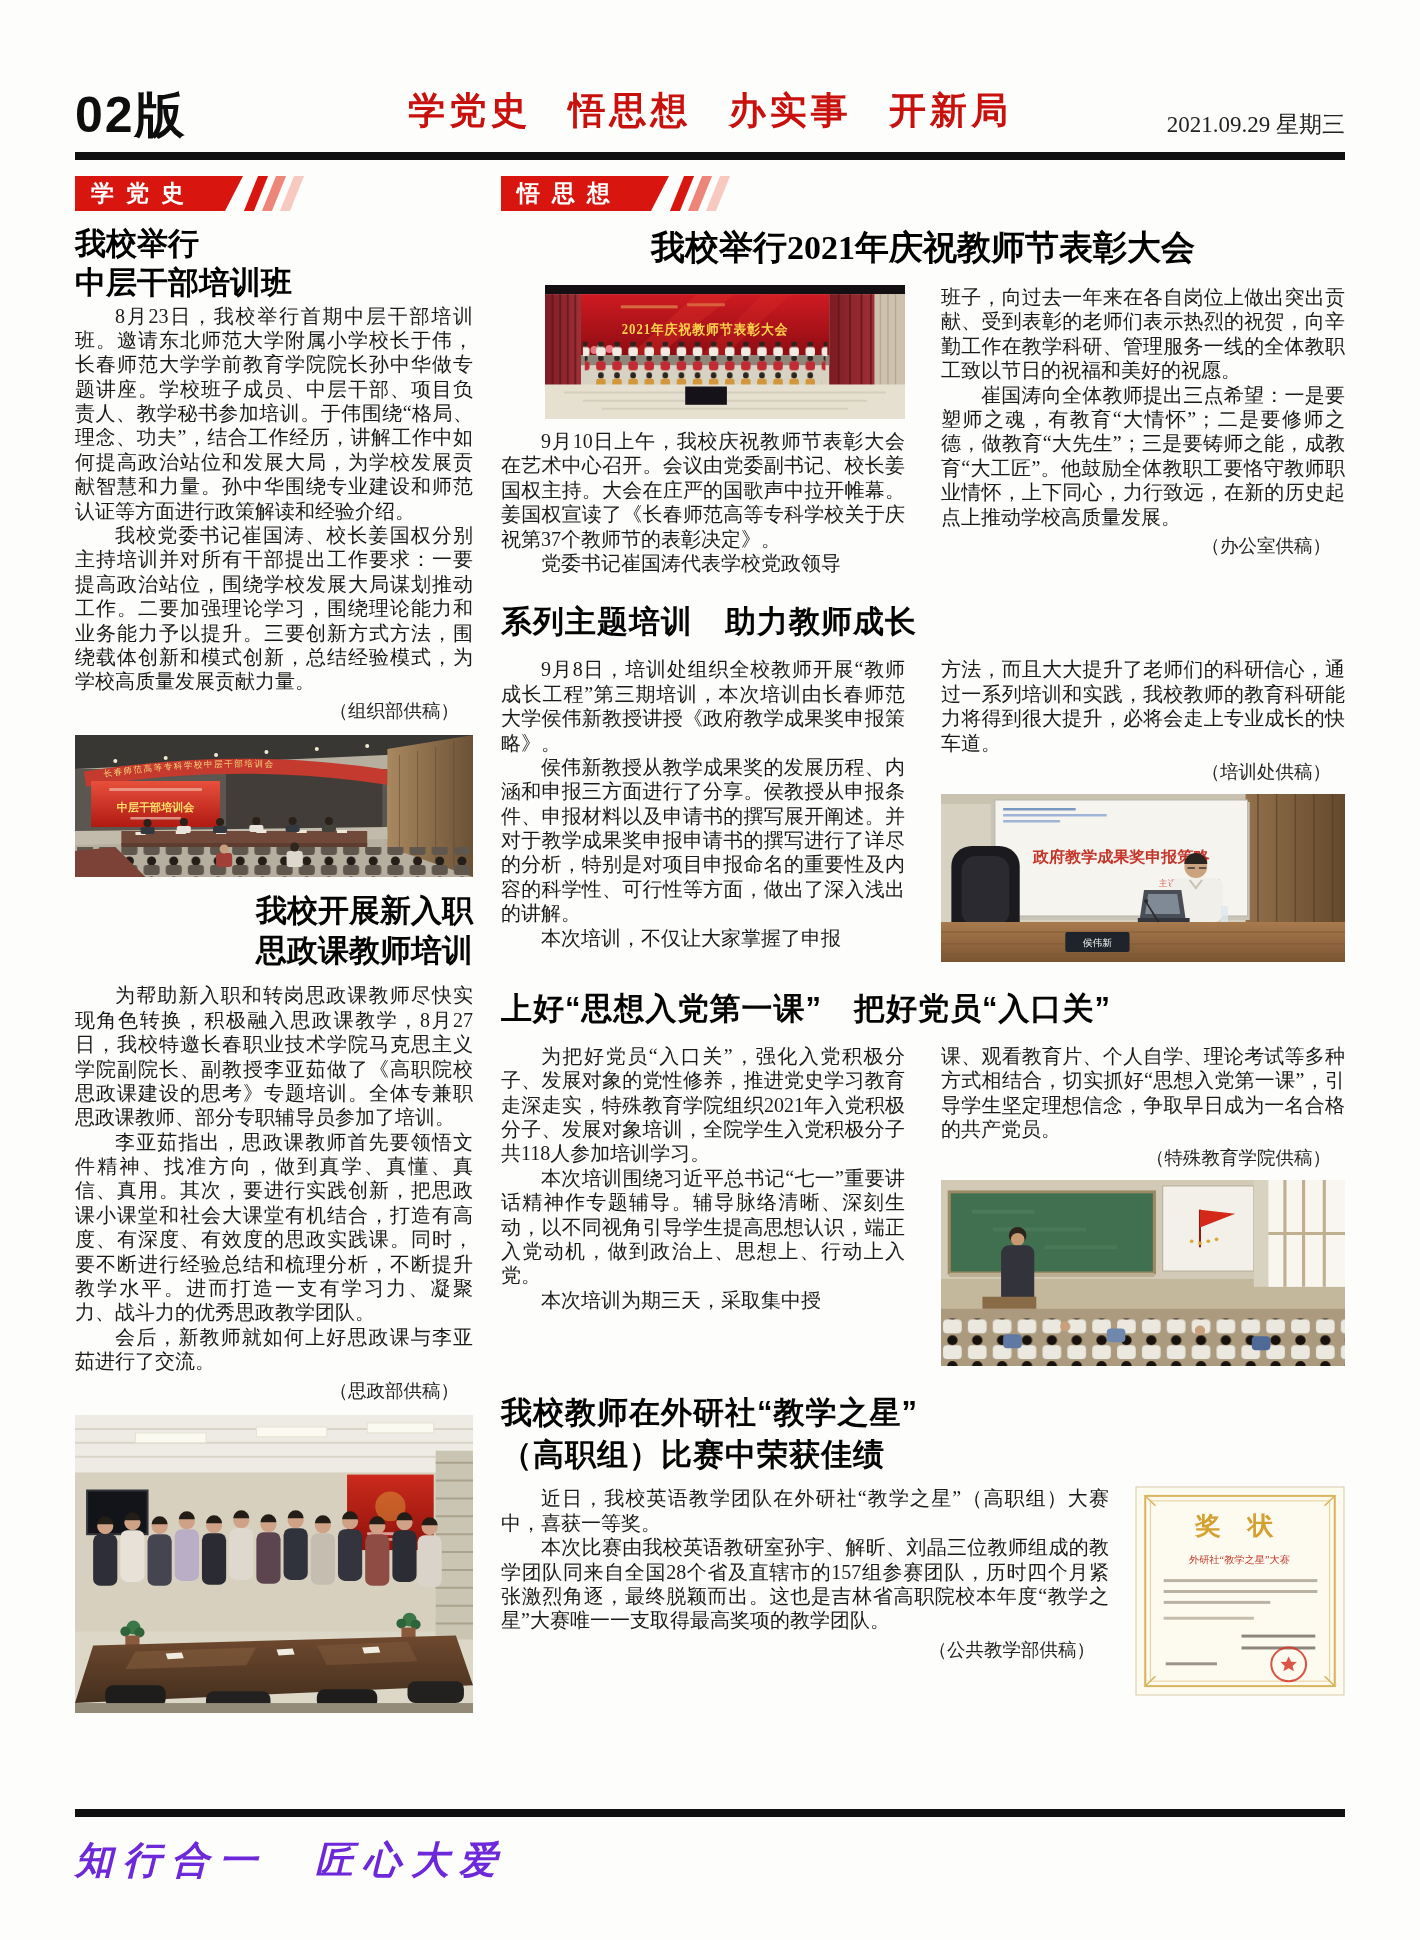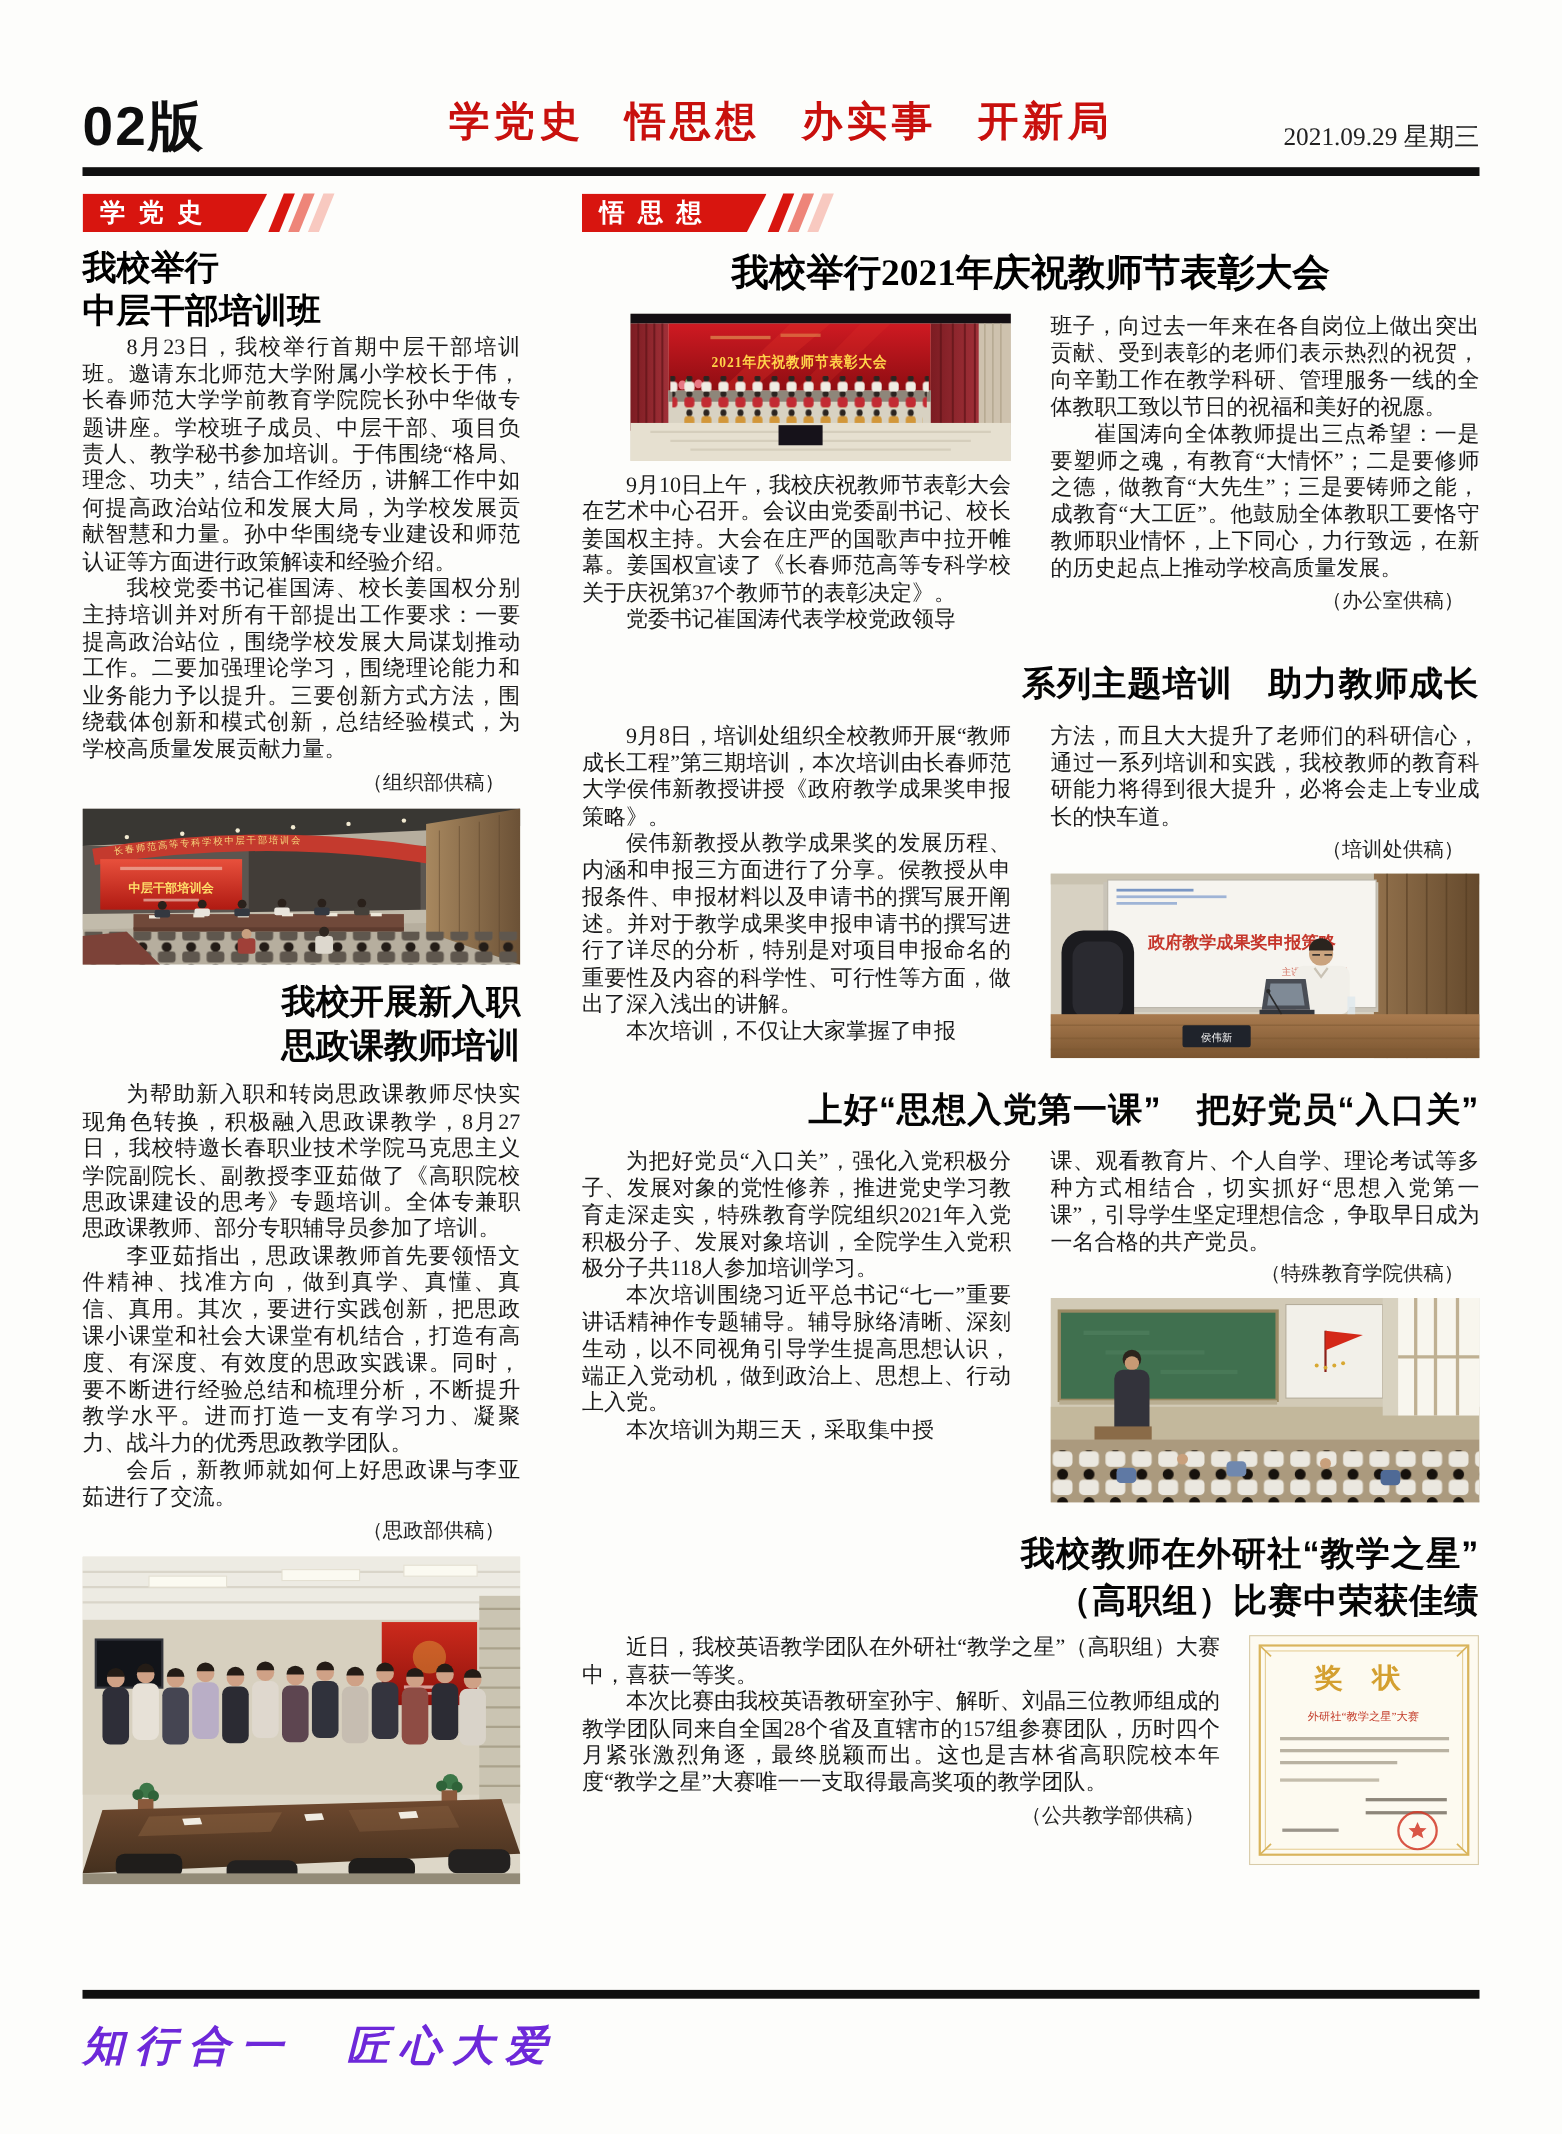--- a/index.html
+++ b/index.html
@@ -9,41 +9,41 @@
           font-family:"Liberation Serif","DejaVu Serif",serif; color:#191919; }
   
   .masthead { margin-top:78px; display:flex; align-items:flex-end; position:relative; height:62px;justify-content:flex-end; }
   .edition { font-family:"Liberation Sans","DejaVu Sans",sans-serif; font-size:50px; font-weight:600; letter-spacing:2px; color:#0e0e0e; line-height:1; }
   .slogan { position:absolute; left:50%; bottom:4px; transform:translateX(-50%);
             font-size:37px; font-weight:bold; color:#c8100d;
             letter-spacing:4px; word-spacing:24px; white-space:nowrap; }
   .dateline { margin-left:auto; font-size:23px; color:#222; line-height:1; padding-bottom:4px; }
   .thick-rule { height:8px; background:#101010; margin-top:12px; }
   
-  .main { display:flex; gap:56px; margin-top:16px; }
+  .main { display:flex; gap:28px; margin-top:16px; }
   .col-left { width:398px; flex:none; }
   .col-right { flex:1; min-width:0; }
   
   .banner { display:flex; align-items:stretch; height:35px; margin-bottom:14px; }
   .banner-box { background:#d8150f; color:#fff; display:flex; align-items:center;
       font-family:"Liberation Sans","DejaVu Sans",sans-serif; font-weight:bold; font-size:23px;
       letter-spacing:12px; padding:0 4px 0 16px; width:168px;
       clip-path:polygon(0 0,100% 0,calc(100% - 18px) 100%,0 100%); }
   .stripe { width:10px; margin-left:8px; transform:skewX(-22deg); }
   .s1 { background:#d8150f; } .s2 { background:#ee8579; } .s3 { background:#f8c9c0; }
   
   p.body { font-size:20px; line-height:1.22; text-align:justify; text-indent:2em; color:#1a1a1a; }
   p.body.cont { text-indent:0; }
   .byline { font-size:18.5px; text-align:right; padding-right:14px; margin-top:4px; color:#222; }
   .title-serif { font-weight:bold; font-size:31px; line-height:1.25; margin:8px 0 1px; color:#000; }
   .title-hei { font-family:"Liberation Sans","DejaVu Sans",sans-serif; font-weight:bold;
                font-size:31px; text-align:right; line-height:1.3; margin:8px 0 12px; color:#050505; }
   .headline { font-weight:bold; font-size:34px; text-align:center; margin:0 0 14px; color:#000; }
   .section-title { font-family:"Liberation Sans","DejaVu Sans",sans-serif; font-weight:bold;
-                   font-size:31px; text-align:right; margin:26px 0 14px; color:#050505; letter-spacing:1px; }
+                   font-size:31px; text-align:left; margin:26px 0 14px; color:#050505; letter-spacing:1px; }
   .art-row { display:flex; gap:36px; }
   .art-col { flex:1; min-width:0; }
   .photo { line-height:0; margin:12px 0 14px; }
   .photo svg { display:block; width:100%; }
   .award-row { display:flex; gap:26px; margin-top:4px; }
   .award-text { flex:1; min-width:0; }
   .award-cert { width:210px; flex:none; }
   
   .footer { position:absolute; left:75px; right:75px; bottom:54px; }
   .footer-slogan { margin-top:18px; font-size:38px; font-weight:bold; font-style:italic;

